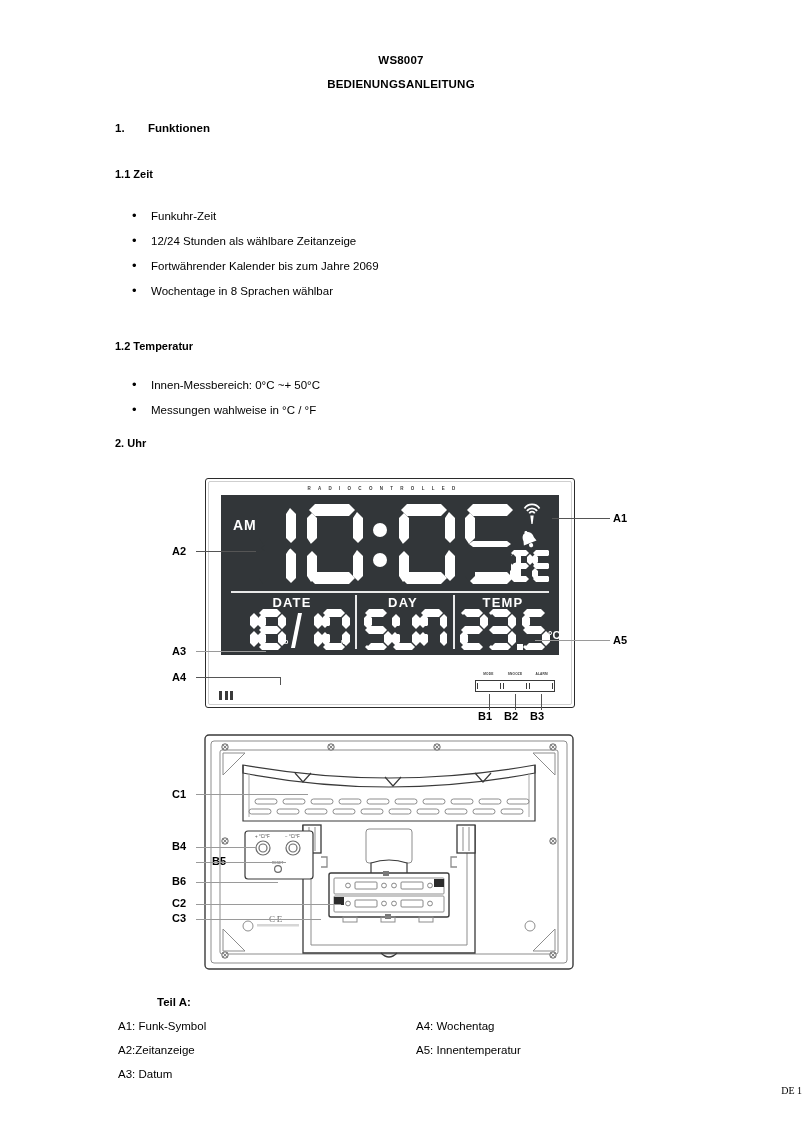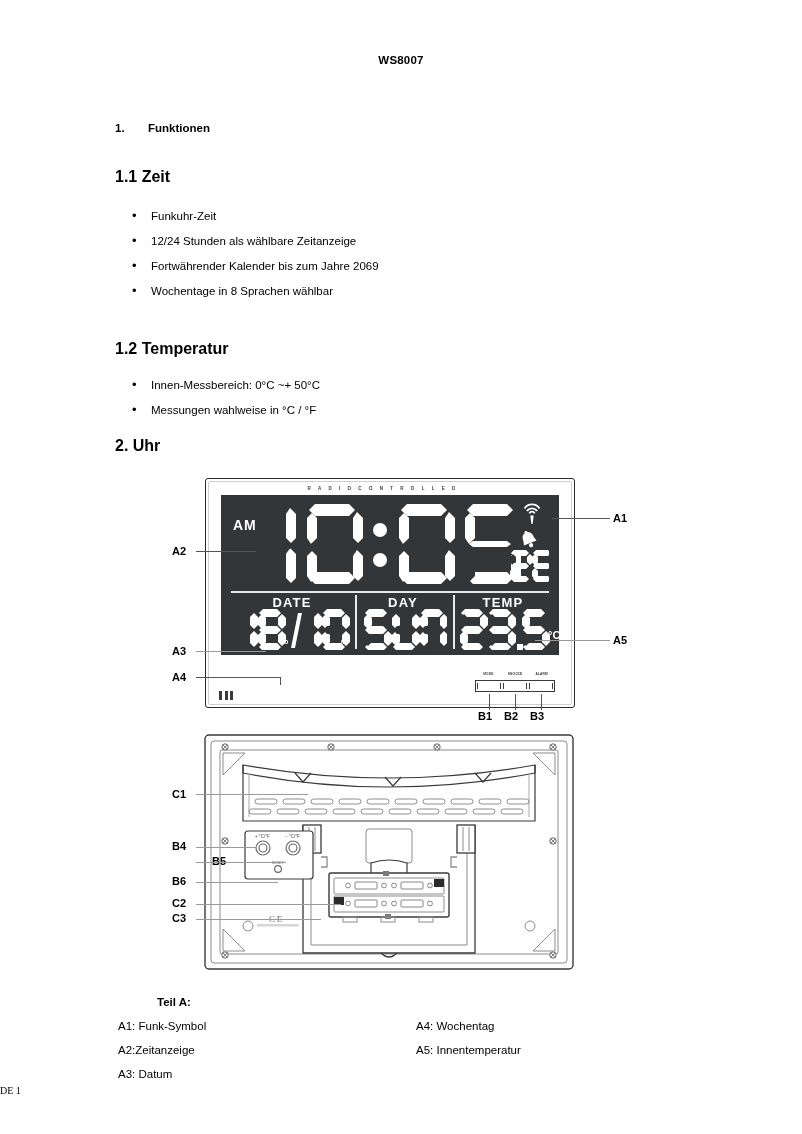--- a/index.html
+++ b/index.html
@@ -50,21 +50,21 @@
     left: 115px;
     font-size: 11.5px;
     font-weight: bold;
     white-space: nowrap;
   }
   .sec-h1 .num { display: inline-block; width: 33px; }
 
   .sec-h2 {
     position: absolute;
     left: 115px;
-    font-size: 16px;
+    font-size: 11px;
     font-weight: bold;
     white-space: nowrap;
   }
 
   ul.bullets {
     position: absolute;
     margin: 11px;
     padding: 0;
     list-style: none;
     left: 115px;
@@ -267,31 +267,32 @@
   }
   .legend-item {
     position: absolute;
     font-size: 11.5px;
     white-space: nowrap;
   }
   .footer {
     position: absolute;
     left: 0; right: 0;
     top: 1085px;
-    text-align: left;
+    text-align: right;
     font-size: 10px;
     font-family: "Liberation Serif", serif;
   }
 </style>
 </head>
 <body>
 
 <div class="page">
 
   <div class="doc-title">WS8007</div>
+  <div class="doc-subtitle">BEDIENUNGSANLEITUNG</div>
 
   <div class="sec-h1" style="top:122px;">
     <span class="num">1.</span><span>Funktionen</span>
   </div>
 
   <div class="sec-h2" style="top:168px;">1.1 Zeit</div>
 
   <ul class="bullets" style="top:193px;">
     <li>Funkuhr-Zeit</li>
     <li>12/24 Stunden als wählbare Zeitanzeige</li>

